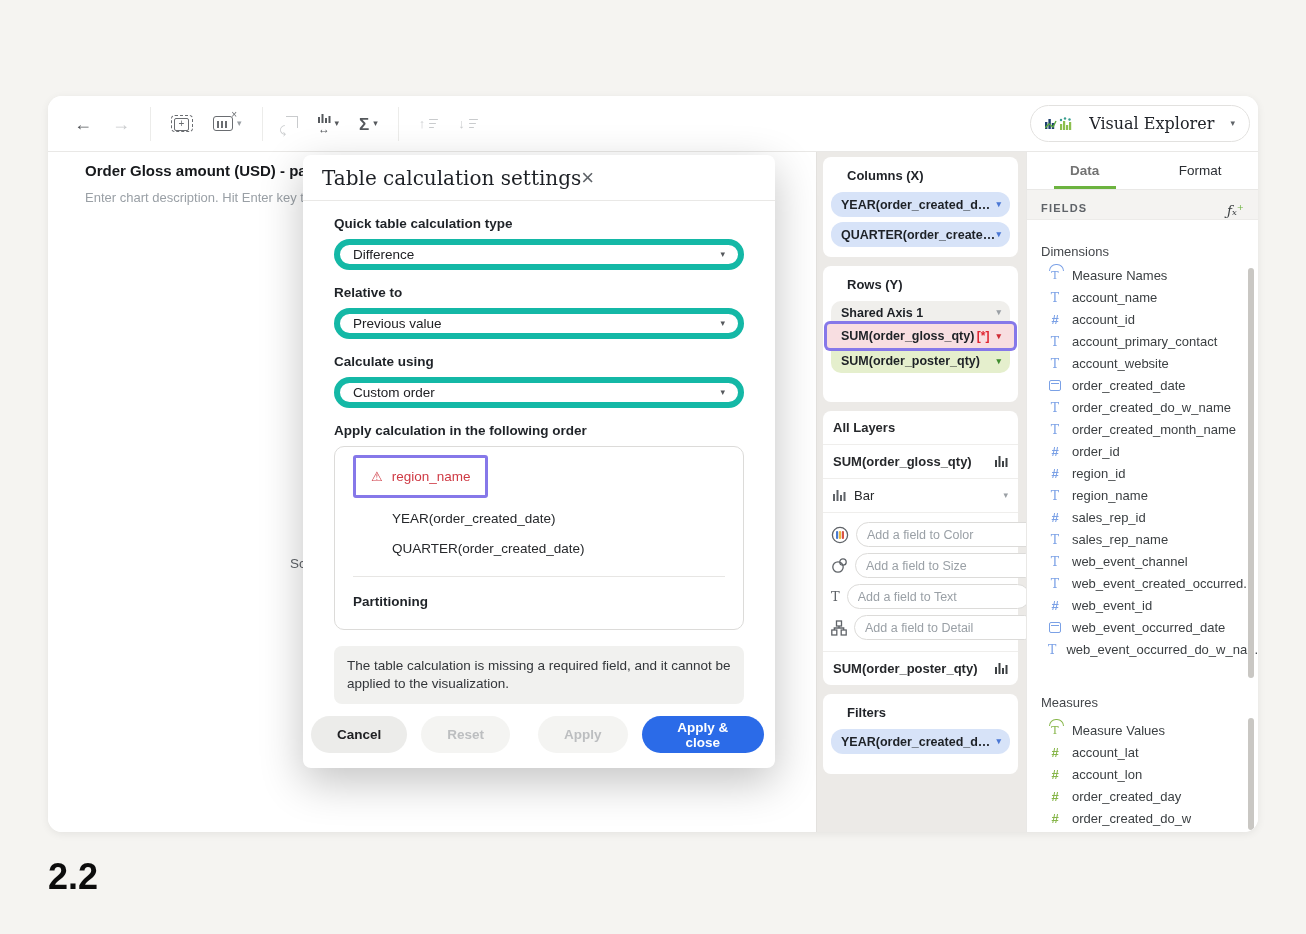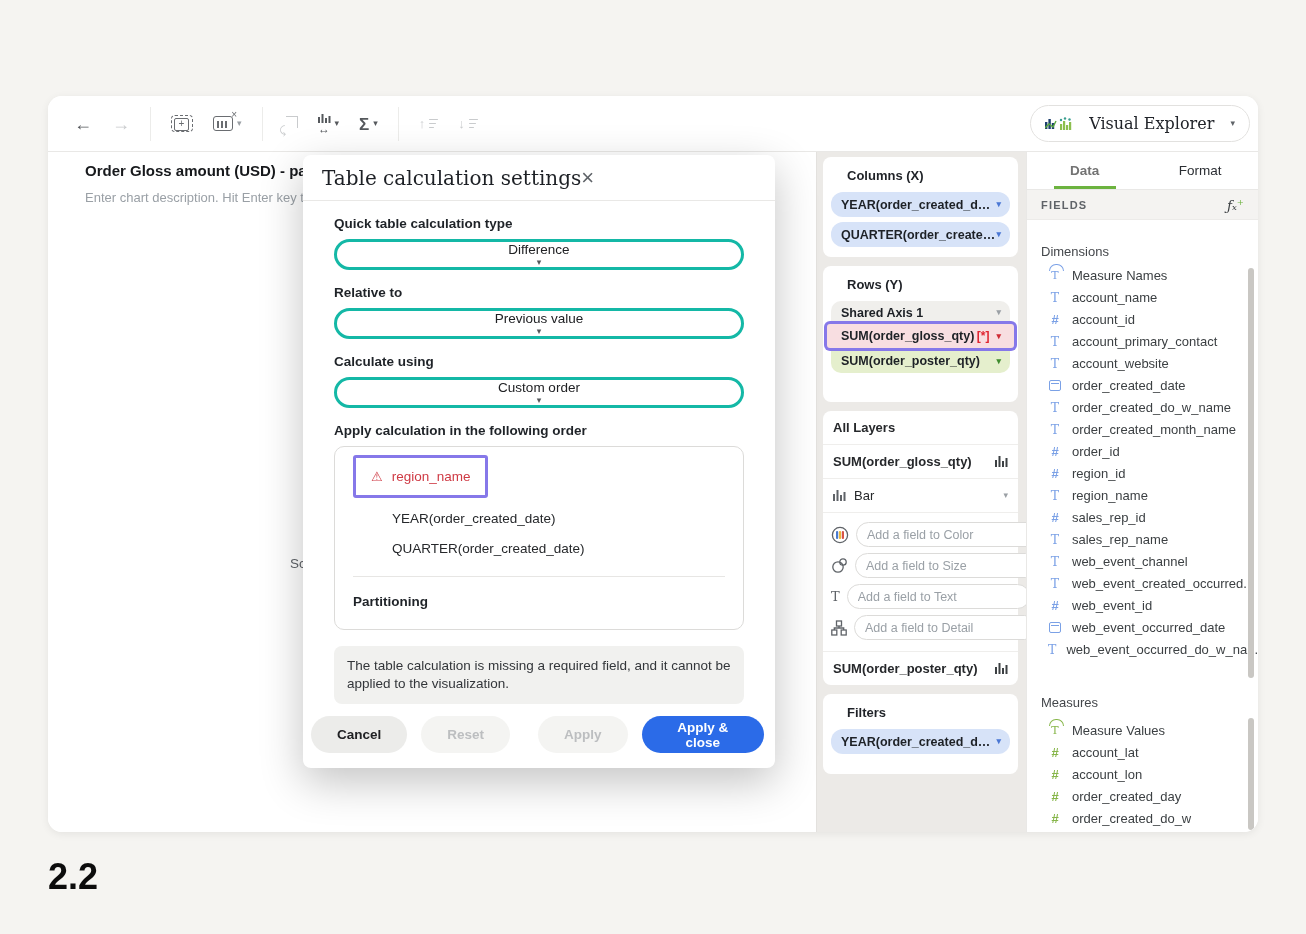--- a/index.html
+++ b/index.html
@@ -95,22 +95,22 @@
   .ti { font-family:"DejaVu Serif",serif; font-size:13px; }
 
   
   .fields-panel { position:absolute; left:978px; top:56px; width:232px; bottom:0; background:#fff;
                   border-left:1px solid #e9e8e6; overflow:hidden; }
   .tabs { height:38px; display:flex; border-bottom:1px solid #e9e8e6; }
   .tab { flex:1; display:flex; align-items:center; justify-content:center; font-size:13.5px; color:#2b2e33; position:relative; }
   .tab.active { font-weight:bold; color:#737373; }
   .tab.active::after { content:""; position:absolute; bottom:0; left:50%; transform:translateX(-50%);
                        width:62px; height:3px; background:#6cb33f; }
-  .fields-band { height:30px; background:#f4f3f1; display:flex; align-items:center; justify-content:space-between;
-                 padding:4px 14px; border-bottom:1px solid #ecebe9; }
+  .fields-band { height:30px; background:#f4f3f1; display:flex; justify-content:space-between;
+                 padding:12px 14px; border-bottom:1px solid #ecebe9; }
   .fields-band .flabel { font-size:11px; letter-spacing:1.2px; color:#5f6368; font-weight:bold; }
   .fx-icon { font-family:"DejaVu Serif",serif; font-style:italic; font-size:13.5px; color:#3c4043; }
   .fx-icon::before { content:"ƒₓ"; }
   .fx-icon::after { content:"⁺"; color:#6cb33f; font-style:normal; }
   .list { position:relative; padding-top:24px; }
   .section-title { font-size:13px; color:#44474b; padding:0 14px; height:16px; margin-bottom:4px; }
   .section-title.meas { margin-top:35px; margin-bottom:8px; }
   .field-item { display:flex; align-items:center; gap:10px; height:22px; padding-left:21px;
                 font-size:13px; color:#3c4043; white-space:nowrap; }
   .fi-icon { width:14px; display:flex; justify-content:center; align-items:center; }
@@ -130,22 +130,22 @@
   
   .modal { position:absolute; left:303px; top:155px; width:472px; height:613px; background:#fff;
            border-radius:8px; box-shadow:0 14px 44px rgba(0,0,0,.24); z-index:10; }
   .m-header { height:46px; display:flex; align-items:center; justify-content:flex-start;
               padding:0 19px; border-bottom:1px solid #e9e8e6; }
   .m-title { font-family:"DejaVu Serif",serif; font-size:20px; color:#1d2025; }
   .m-close { font-size:19px; color:#5f6368; line-height:1; cursor:default; }
   .m-close::after { content:"×"; font-size:22px; }
   .m-body { padding:0 31px; }
   .m-label { font-size:13.5px; font-weight:bold; color:#1f2328; margin:15px 0 8px; }
-  .m-select { height:31px; border:3px solid #14b8a6; border-radius:16px; display:flex; align-items:center;
-              justify-content:space-between; padding:0 13px; font-size:13.5px; color:#202124;flex-direction:column; }
+  .m-select { height:31px; border:6px solid #14b8a6; border-radius:16px; display:flex; align-items:center;
+              justify-content:space-between; padding:0 13px; font-size:13.5px; color:#202124; }
   .order-box { border:1px solid #dcdbd9; border-radius:10px; padding:4px 18px 20px; }
   .addr-grid { display:flex; }
   .addr-label { width:106px; font-weight:bold; font-size:13.5px; padding-top:24px; color:#1f2328; }
   .addr-list { flex:1; }
   .addr-hl { display:inline-flex; align-items:center; gap:9px; border:3px solid #8678e9; border-radius:3px;
              padding:11px 15px; margin-top:4px; color:#cf3a44; font-size:13.5px; }
   .warn-tri { color:#cf3a44; font-size:13px; line-height:1; }
   .warn-tri::after { content:"⚠"; }
   .addr-item { font-size:13.5px; color:#26282b; padding:13px 0 2px; margin-left:39px; }
   .order-divider { border-top:1px solid #e7e6e4; margin-top:18px; }

